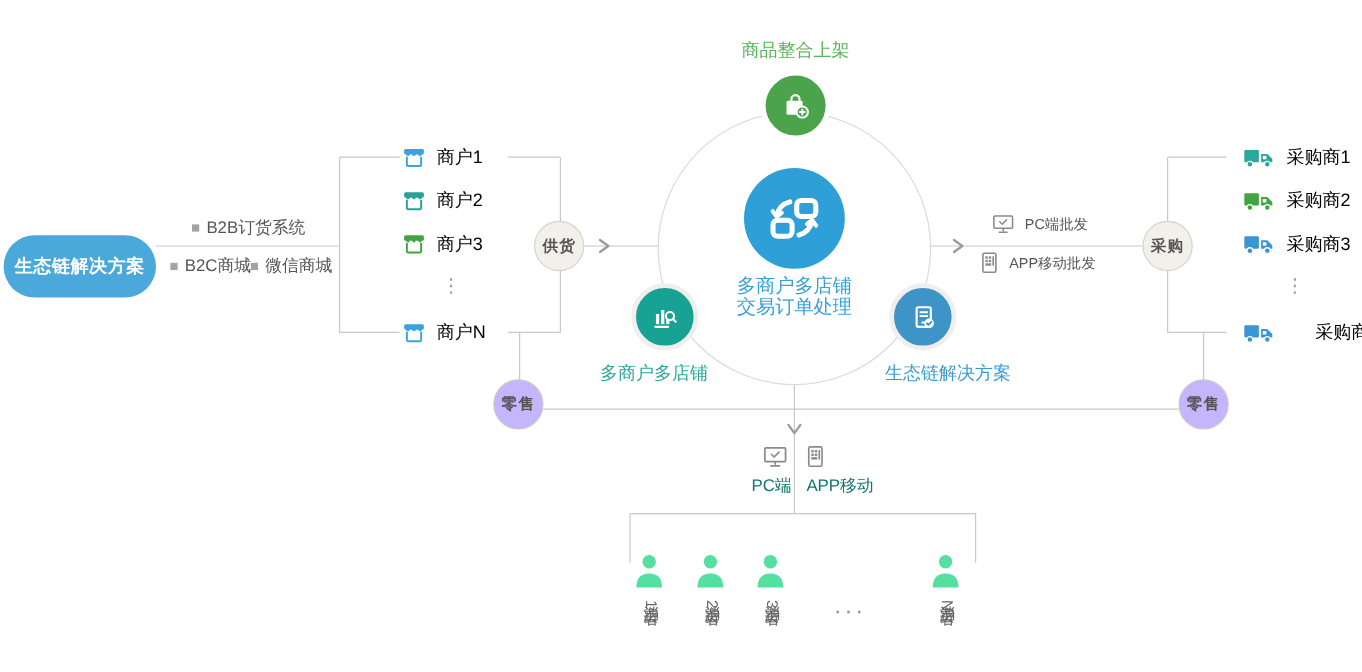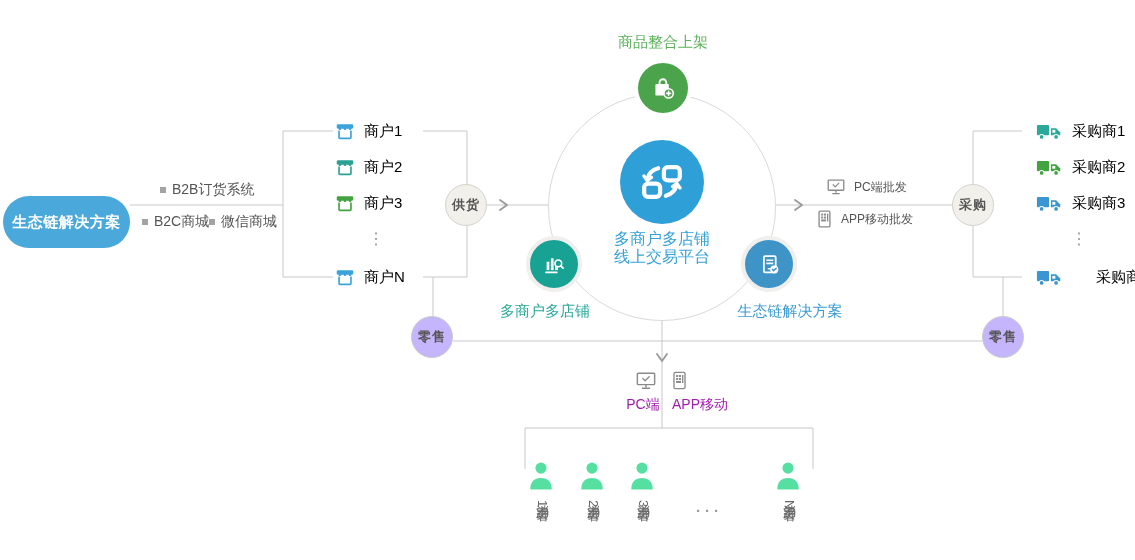--- a/index.html
+++ b/index.html
@@ -35,21 +35,21 @@
         box-sizing:content-box;z-index:5;}
   .sat-green{left:634px;top:59px;width:50px;height:50px;background:#4ba44b;border:4px solid #fff;}
   .sat-teal{left:526px;top:236px;width:48px;height:48px;background:#18a294;border:4px solid #f0efed;}
   .sat-blue{left:741px;top:236px;width:48px;height:48px;background:#3e94c6;border:4px solid #f0efed;}
   .caption{position:absolute;text-align:center;font-size:15px;z-index:3;white-space:nowrap;}
   .cap-green{color:#5cb05c;}
   .cap-teal{color:#2aa99b;}
   .cap-blue{color:#3a9bd3;}
   
   .term{display:flex;align-items:center;gap:8px;color:#555;font-size:12px;z-index:3;white-space:nowrap;}
-  .term-label{position:absolute;font-size:14px;color:#a21caf;z-index:3;text-align:center;white-space:nowrap;}
+  .term-label{position:absolute;font-size:14px;color:#0f766e;z-index:3;text-align:center;white-space:nowrap;}
   
   .consumer-label{position:absolute;writing-mode:vertical-rl;font-size:13px;color:#666;
         letter-spacing:2px;z-index:3;}
   .dots-h{position:absolute;font-size:15px;font-weight:bold;color:#9a9a9a;letter-spacing:4px;z-index:3;}
 </style>
 </head>
 <body>
 
 <div id="stage">
 
@@ -153,21 +153,21 @@
         <rect x="2.7" y="12.8" width="8.3" height="7" rx="2" stroke="#fff" stroke-width="2.2"></rect>
         <path d="M10,4.8 A7.5,7.5 0 0 0 4.4,10.6" stroke="#fff" stroke-width="2.2" stroke-linecap="round"></path>
         <path d="M2.6,8.9 L4.3,11.2 L6.5,9.6" stroke="#fff" stroke-width="1.8" stroke-linecap="round" stroke-linejoin="round"></path>
         <path d="M14,19.2 A7.5,7.5 0 0 0 19.6,13.4" stroke="#fff" stroke-width="2.2" stroke-linecap="round"></path>
         <path d="M21.4,15.1 L19.7,12.8 L17.5,14.4" stroke="#fff" stroke-width="1.8" stroke-linecap="round" stroke-linejoin="round"></path>
       </svg>
     </span>
   </div>
   <div class="abs title">
     <div>多商户多店铺</div>
-    <div>线上交易平台</div>
+    <div>交易订单处理</div>
   </div>
 
   <div class="caption cap-green" style="left:603px;top:33px;width:120px;">商品整合上架</div>
   <div class="abs satellite sat-green">
     <span>
       <svg width="28" height="28" viewBox="0 0 24 24">
         <rect x="5.5" y="8.5" width="11.5" height="10" rx="1" fill="#fff"></rect>
         <path d="M9,8.5 V7.4 a2.9,2.9 0 0 1 5.8,0 V8.5" stroke="#fff" stroke-width="1.6" fill="none"></path>
         <circle cx="16.8" cy="16.6" r="4" fill="#4ba44b" stroke="#fff" stroke-width="1.4"></circle>
         <path d="M16.8,14.9 V18.3 M15.1,16.6 H18.5" stroke="#fff" stroke-width="1.4" stroke-linecap="round"></path>

